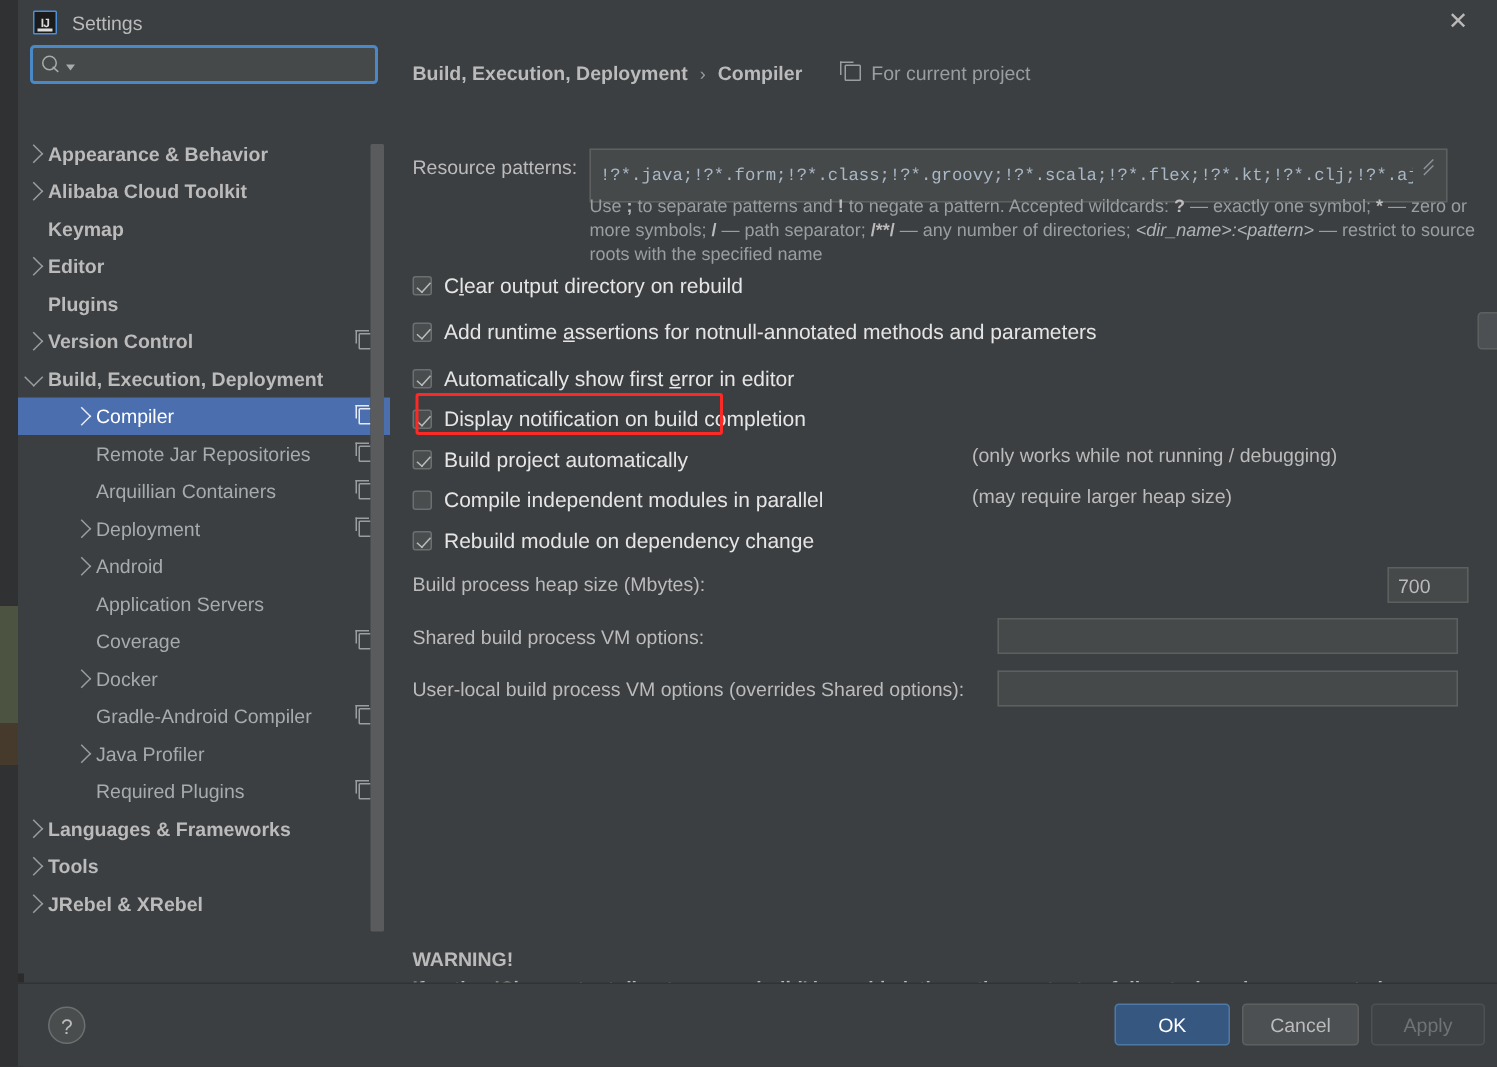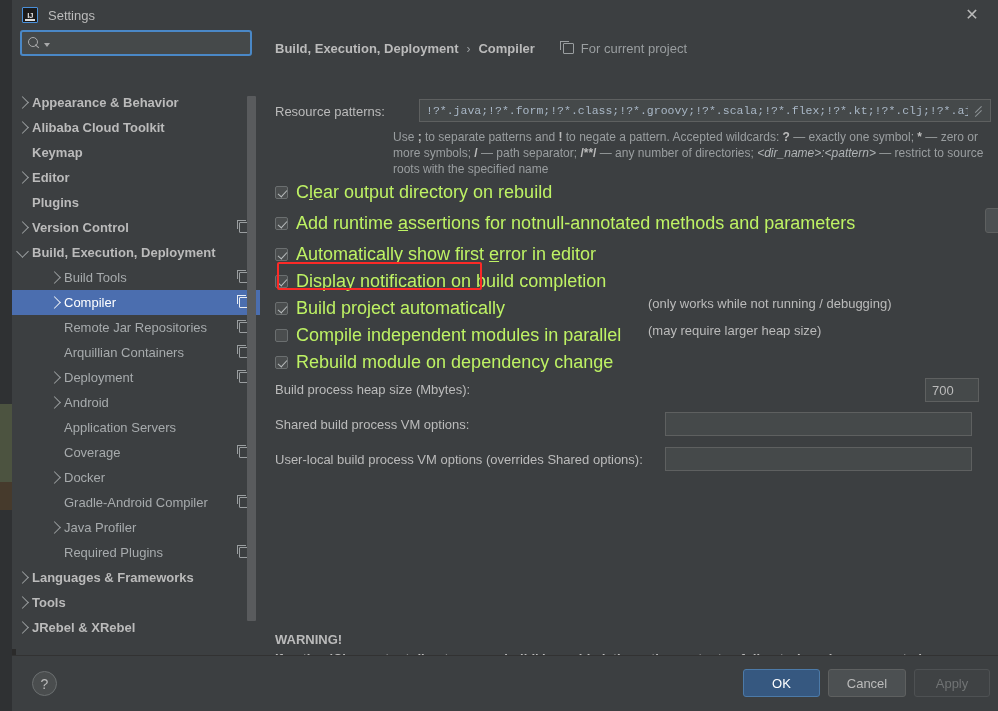--- a/index.html
+++ b/index.html
@@ -122,24 +122,23 @@
     border-radius: 1px; margin-right: 7px;
   }
   .bc-scope .scope-glyph::before {
     content: ""; position: absolute; left: -3.4px; top: -3.4px;
     width: 8px; height: 8px; border-left: 1.3px solid #9a9ea0; border-top: 1.3px solid #9a9ea0;
   }
 
   .label { color: #bbbbbb; font-size: 13px; }
   .res-label { position: absolute; left: 15px; top: 74px; }
   .res-field {
-    position: absolute; left: 133px; top: 69px; width: 572px; height: 23px;
+    position: absolute; left: 133px; top: 69px; width: 572px; height: 36px;
     background: #45494a; border: 1px solid #5e6060; display: flex; align-items: center;
     padding: 0 22px 0 6px;
-    margin-left: 26px;
   }
   .res-field .val {
     font-family: "Liberation Mono", monospace; font-size: 11.5px; color: #a9b7c6;
     white-space: nowrap; overflow: hidden;
   }
   .expand-ico {
     position: absolute; right: 5px; top: 5px; width: 13px; height: 13px;
   }
   .expand-ico::before, .expand-ico::after {
     content: ""; position: absolute; width: 9px; height: 1.3px; background: #8d9396;
@@ -158,21 +157,21 @@
   .cb-row { position: absolute; left: 15px; display: flex; align-items: center; }
   .cbox {
     width: 13px; height: 13px; border: 1px solid #6b6f70; background: #4a4d4e;
     border-radius: 2px; position: relative; flex: none; margin-right: 8px;
   }
   .cbox.on::after {
     content: ""; position: absolute; left: 3.6px; top: 1px; width: 4px; height: 8px;
     border-right: 1.8px solid #b9bdbe; border-bottom: 1.8px solid #b9bdbe;
     transform: rotate(42deg);
   }
-  .cb-label { font-size: 18px; color: #bef264; white-space: nowrap; text-align: center; }
+  .cb-label { font-size: 14px; color: #e5e5e5; white-space: nowrap; text-align: center; }
   .mn { text-decoration: underline; }
 
   .note { position: absolute; font-size: 13px; color: #bbbbbb; white-space: nowrap; }
 
   .btn-annot {
     position: absolute; left: 725px; top: 178px; height: 25px; padding: 0 12px;
     background: #4c5052; border: 1px solid #5e6060; border-radius: 3px;
     color: #bbbbbb; font-size: 13px; display: flex; align-items: center;
   }
 
@@ -260,25 +259,20 @@
           <span>Plugins</span>
         </div>
         <div class="tree-row lvl0">
           <span class="arrow right"></span>
           <span>Version Control</span>
           <span class="scope-icon"></span>
         </div>
         <div class="tree-row lvl0">
           <span class="arrow down"></span>
           <span>Build, Execution, Deployment</span>
-        </div>
-        <div class="tree-row lvl1">
-          <span class="arrow right"></span>
-          <span>Build Tools</span>
-          <span class="scope-icon"></span>
         </div>
         <div class="tree-row lvl1 sel">
           <span class="arrow right"></span>
           <span>Compiler</span>
           <span class="scope-icon"></span>
         </div>
         <div class="tree-row lvl1">
           <span>Remote Jar Repositories</span>
           <span class="scope-icon"></span>
         </div>

